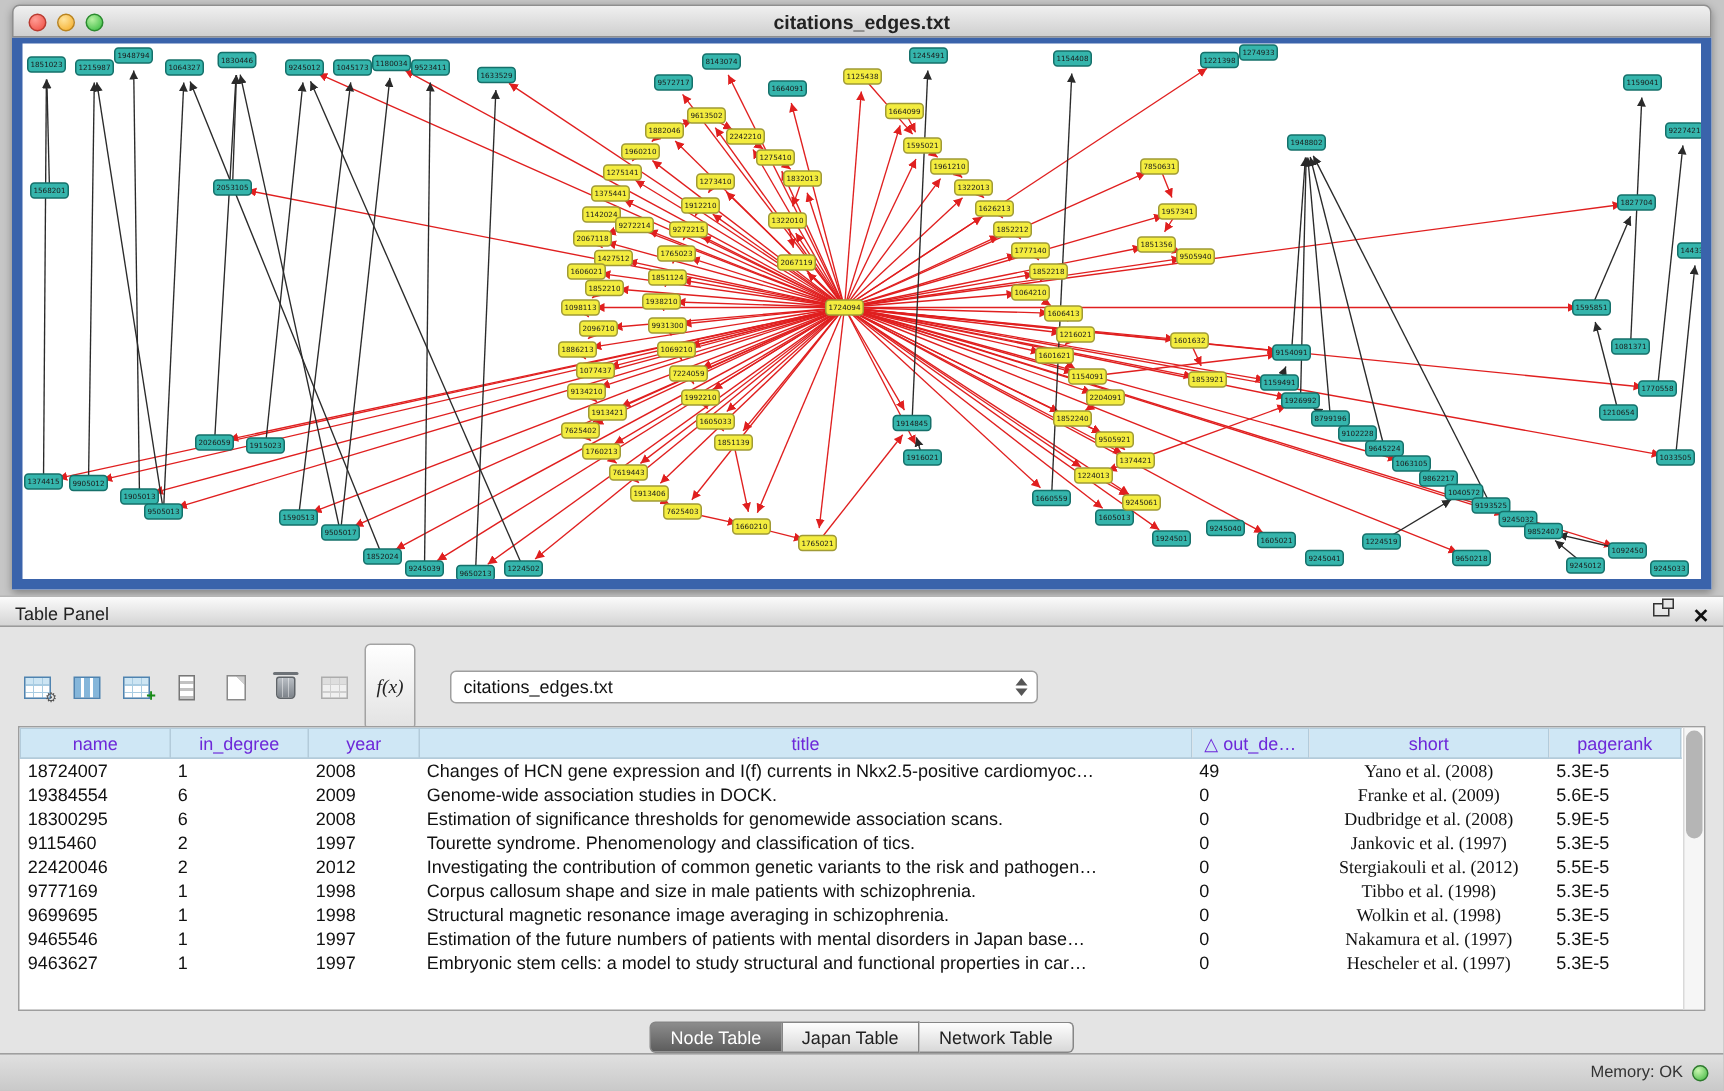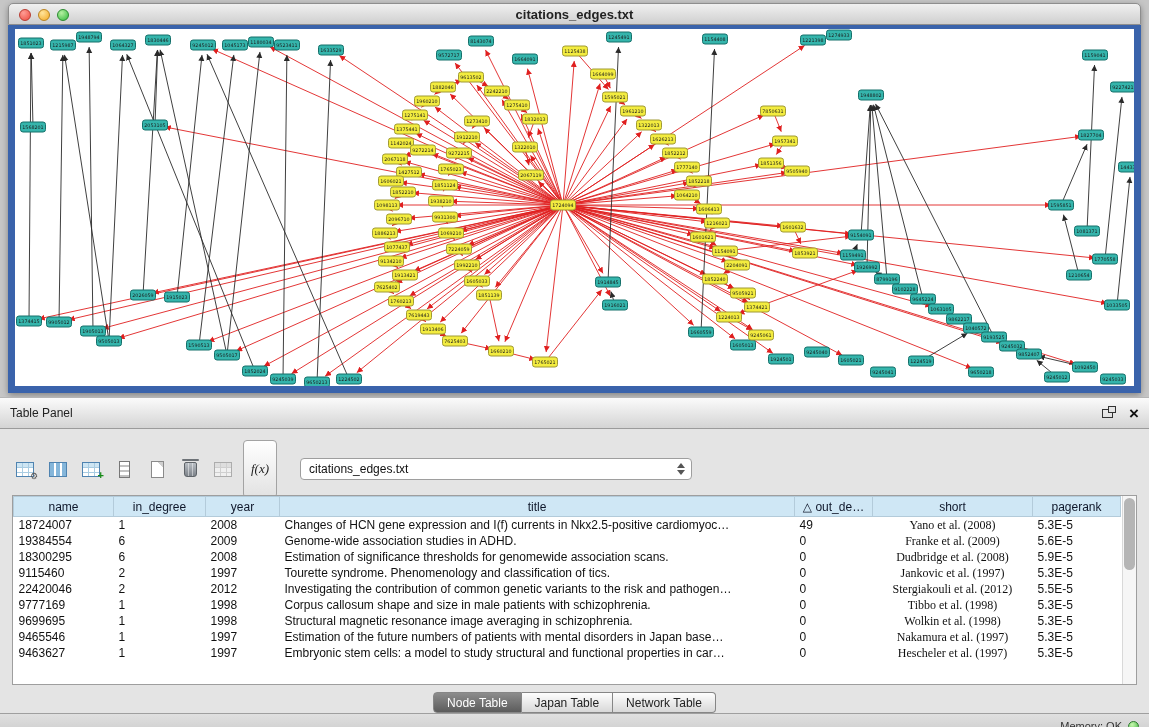--- a/index.html
+++ b/index.html
@@ -22,21 +22,21 @@
   .tl.g { background: radial-gradient(circle at 35% 30%, #b6f0a2, #31b93c); border: 1px solid #2a8a2e; }
   .win-title { font-size: 13px; font-weight: bold; color: #222; }
   .net-body { height: 368px; border: 7px solid #3a63ab; border-top: 4px solid #3a63ab; background: #fff; }
   #net { display: block; width: 1119px; height: 357px; }
   #net text { font-family: "DejaVu Sans", sans-serif; }
 
   
   .tp-header {
     height: 21px; background: linear-gradient(#fbfbfb,#d4d4d4);
     border-top: 1px solid #b5b5b5; border-bottom: 1px solid #9b9b9b;
-    display: flex; align-items: center; padding: 15px 10px;
+    display: flex; padding: 4px 10px;
   }
   .tp-title { font-size: 12px; color: #222; }
   .tp-sp { flex: 1; }
   .float-ic { width: 11px; height: 9px; border: 1px solid #333; margin-right: 16px; position: relative; cursor: pointer; }
   .float-ic::after { content: ""; position: absolute; right: -4px; top: -4px; width: 6px; height: 5px; border: 1px solid #333; background: #e6e6e6; }
   .close-ic { font-size: 17px; font-weight: bold; color: #111; line-height: 1; cursor: pointer; }
   .tp-body { height: 284px; background: #e4e4e4; padding: 0 12px; overflow: hidden; position: relative; }
 
   
   .toolbar { margin-top: 26px; display: flex; align-items: center; gap: 7px; height: 28px; }
@@ -66,21 +66,21 @@
   .combo { margin-left: 16px; width: 392px; height: 22px; background: #fff; border: 1px solid #9e9e9e; border-radius: 4px;
     display: flex; align-items: center; padding: 0 4px 0 8px; font-size: 12px; color: #111; cursor: pointer; }
   .combo .val { flex: 1; }
   .stepper { width: 13px; display: flex; flex-direction: column; align-items: center; gap: 2px; }
   .stepper .up { width: 0; height: 0; border-left: 4px solid transparent; border-right: 4px solid transparent; border-bottom: 5px solid #555; }
   .stepper .down { width: 0; height: 0; border-left: 4px solid transparent; border-right: 4px solid transparent; border-top: 5px solid #555; }
 
   
   .table-box { margin-top: 12px; height: 190px; background: #fff; border: 1px solid #9e9e9e; position: relative; overflow: hidden; }
   table { border-collapse: collapse; table-layout: fixed; width: calc(100% - 15px); font-size: 12px; }
-  th { height: 20px; background: #cfe7f5; border: 1px solid #b3cbda; font-weight: normal; color: #0f172a;
+  th { height: 20px; background: #cfe7f5; border: 1px solid #b3cbda; font-weight: normal; color: #6d28d9;
        text-align: center; overflow: hidden; white-space: nowrap; cursor: pointer; }
   td { height: 16px; line-height: 16px; padding: 0 5px; white-space: nowrap; overflow: hidden; color: #111; }
   .a-l { text-align: left; } .a-c { text-align: center; font-family: Liberation Serif, serif; }
   .vscroll { position: absolute; top: 0; right: 0; width: 14px; bottom: 0; background: #f6f6f6; border-left: 1px solid #d9d9d9; }
   .vthumb { position: absolute; top: 2px; left: 1px; width: 11px; height: 72px; background: #b5b5b5; border-radius: 6px; cursor: pointer; }
 
   
   .tabs-row { margin-top: 7px; display: flex; justify-content: center; }
   .seg { height: 21px; padding: 0 13px; font-size: 12px; display: flex; align-items: center;
     border: 1px solid #868686; border-left: none; background: linear-gradient(#fefefe,#d8d8d8); color: #222; cursor: pointer; }
@@ -939,21 +939,21 @@
               <td class="a-l">2008</td>
               <td class="a-l">Changes of HCN gene expression and I(f) currents in Nkx2.5-positive cardiomyoc…</td>
               <td class="a-l">49</td>
               <td class="a-c">Yano et al. (2008)</td>
               <td class="a-l">5.3E-5</td>
             </tr>
             <tr>
               <td class="a-l">19384554</td>
               <td class="a-l">6</td>
               <td class="a-l">2009</td>
-              <td class="a-l">Genome-wide association studies in ADHD.</td>
+              <td class="a-l">Genome-wide association studies in DOCK.</td>
               <td class="a-l">0</td>
               <td class="a-c">Franke et al. (2009)</td>
               <td class="a-l">5.6E-5</td>
             </tr>
             <tr>
               <td class="a-l">18300295</td>
               <td class="a-l">6</td>
               <td class="a-l">2008</td>
               <td class="a-l">Estimation of significance thresholds for genomewide association scans.</td>
               <td class="a-l">0</td>

